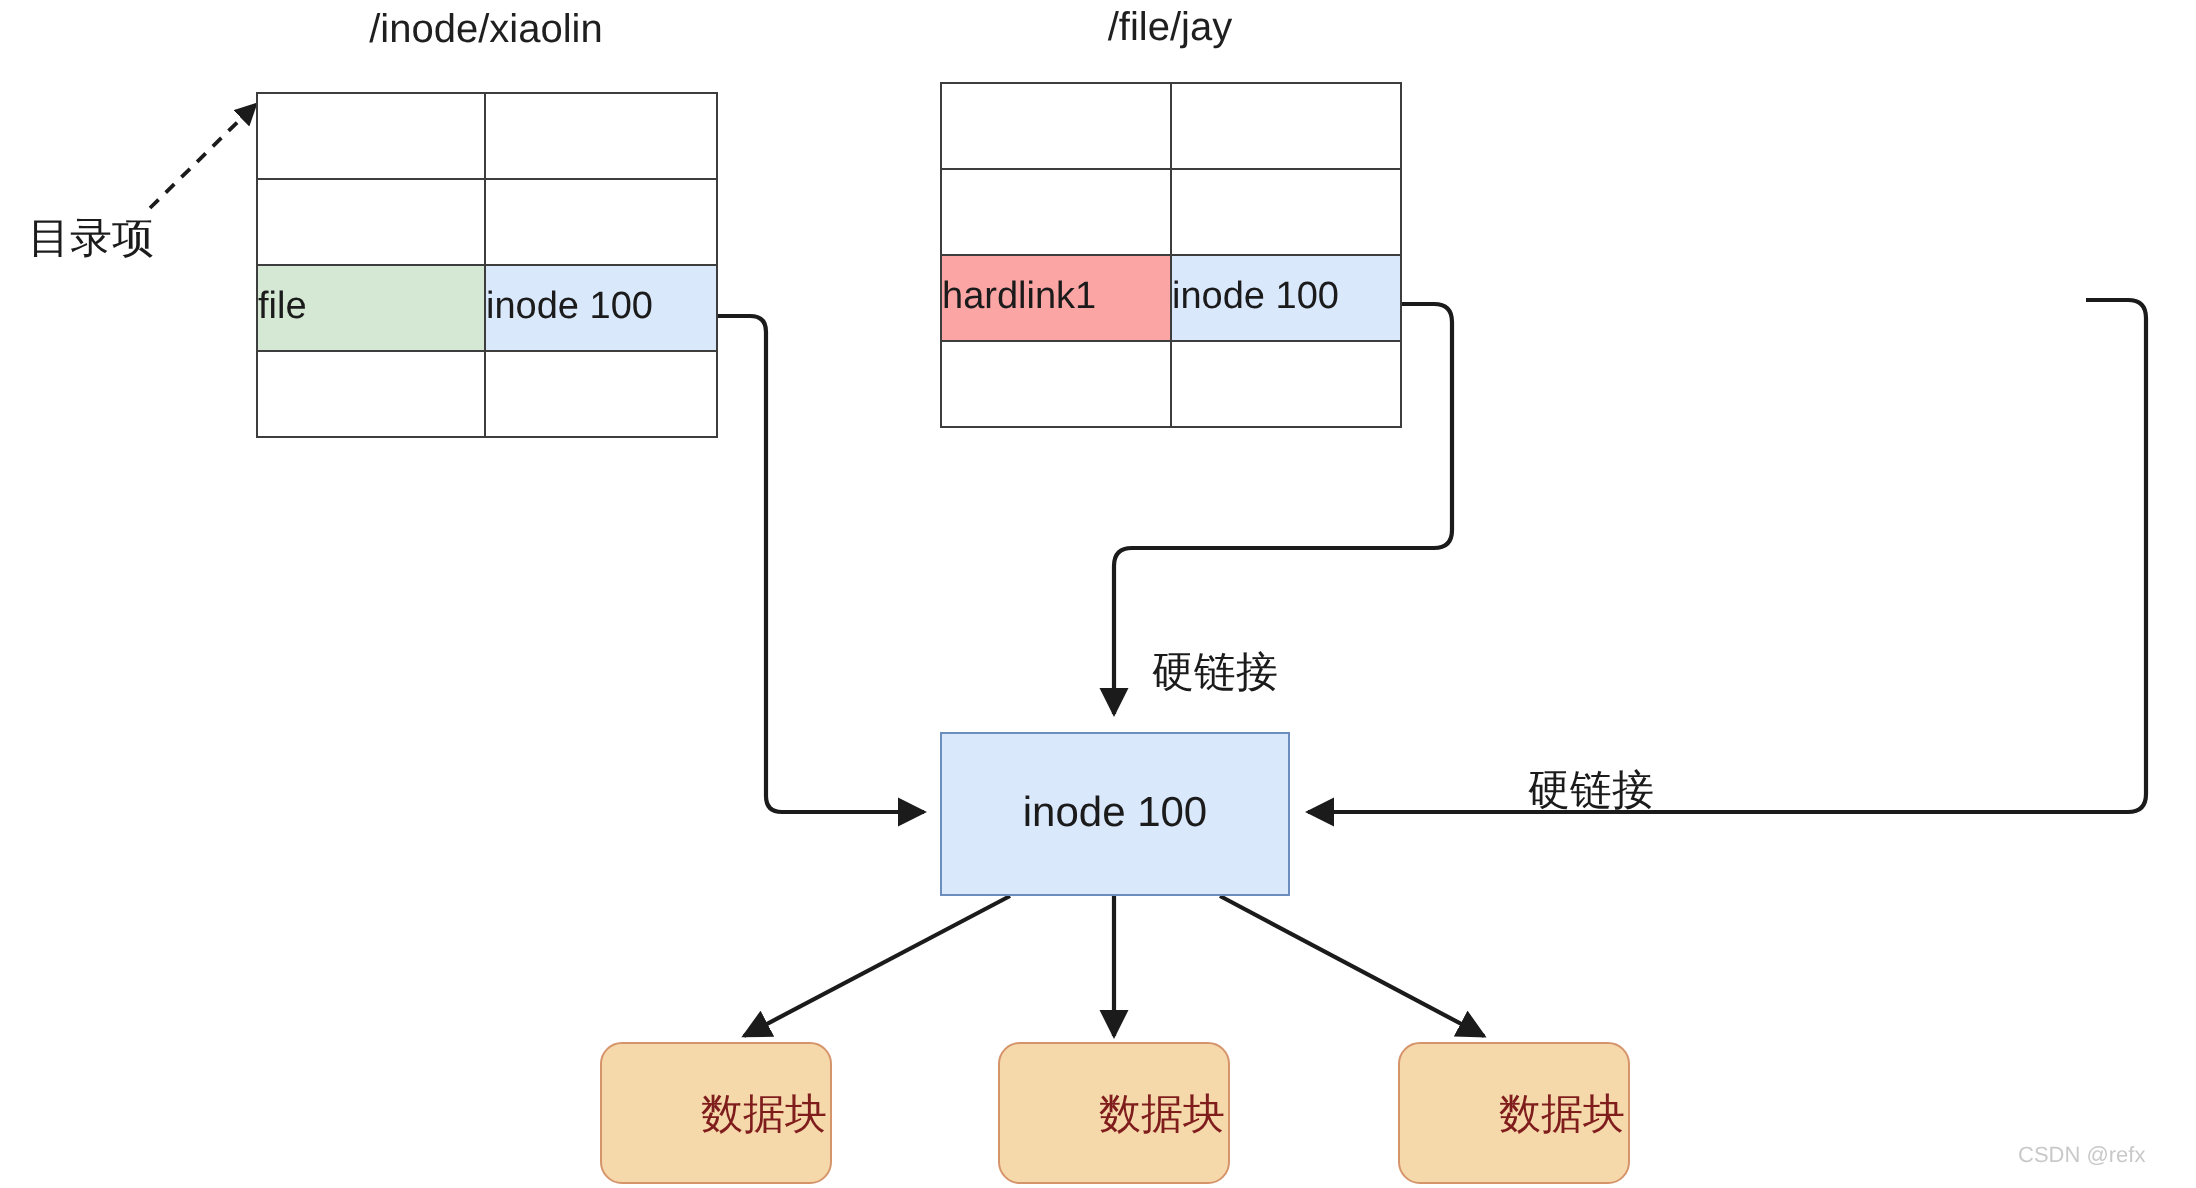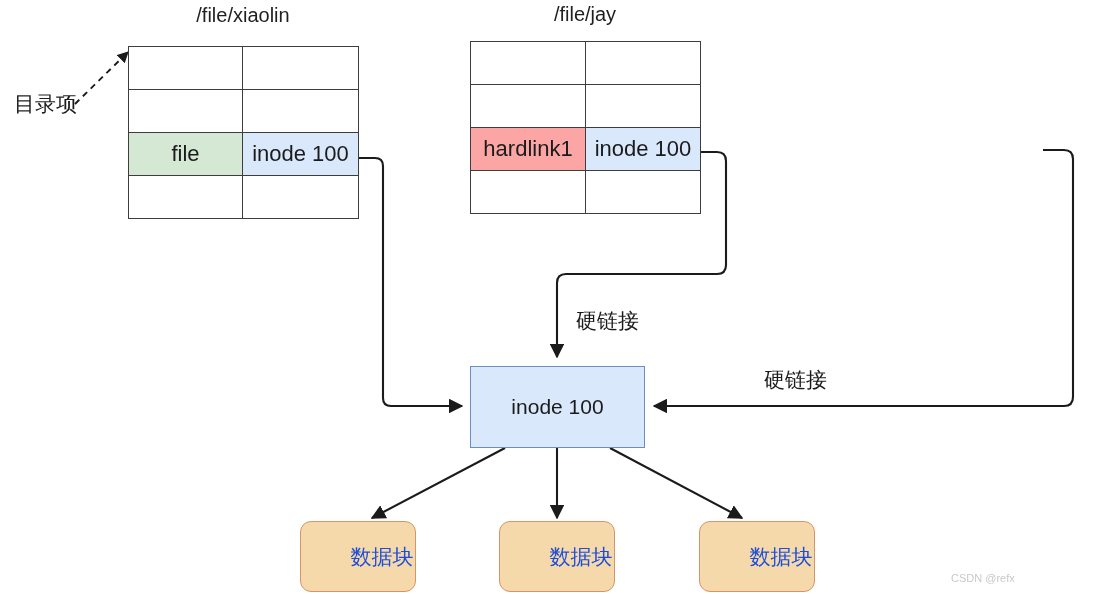--- a/index.html
+++ b/index.html
@@ -31,23 +31,23 @@
   .dir-table {
     position: absolute;
     border-collapse: collapse;
     table-layout: fixed;
     background: #ffffff;
   }
   .dir-table td {
     border: 1.6px solid #3d3d3d;
     height: 42px;
     padding: 0;
-    text-align: center;
+    text-align: left;
     vertical-align: middle;
-    font-size: 22px;
+    font-size: 19px;
     color: #1b1b1b;
     font-family: "Liberation Sans", "DejaVu Sans", sans-serif;
     white-space: nowrap;
   }
   .cell-name-green { background: #d5e8d4; }
   .cell-name-pink  { background: #fca5a5; }
   .cell-inode      { background: #dae8fc; }
 
   .table-title {
     position: absolute;
@@ -59,20 +59,21 @@
 
   
   .label {
     position: absolute;
     font-size: 21px;
     color: #1b1b1b;
     white-space: nowrap;
   }
   .label-cjk {
     font-family: Liberation Serif, serif;
+    margin-top: 15px;
   }
 
   
   .inode-box {
     position: absolute;
     background: #dae8fc;
     border: 1.6px solid #6c8ebf;
     display: flex;
     align-items: center;
     justify-content: center;
@@ -84,21 +85,21 @@
   
   .data-block {
     position: absolute;
     background: #f6d9ab;
     border: 1.7px solid #d6946a;
     border-radius: 11px;
     display: flex;
     align-items: center;
     justify-content: center;
     font-size: 21px;
-    color: #1d4ed8;
+    color: #7f1d1d;
     box-sizing: border-box;
     font-family: "DejaVu Sans", "Liberation Sans", sans-serif;
     padding-left: 48px;
   }
 
   
   .watermark {
     position: absolute;
     font-size: 11px;
     color: #c9c9c9;
@@ -130,21 +131,21 @@
 
     <path d="M 505 448 L 372 518" fill="none" stroke="#1b1b1b" stroke-width="2.1" marker-end="url(#arrow)"></path>
 
     <path d="M 557 448 L 557 518" fill="none" stroke="#1b1b1b" stroke-width="2.1" marker-end="url(#arrow)"></path>
 
     <path d="M 610 448 L 742 518" fill="none" stroke="#1b1b1b" stroke-width="2.1" marker-end="url(#arrow)"></path>
   </svg>
 
   <div class="label label-cjk" style="left:14px; top:90px;">目录项</div>
 
-  <div class="table-title" style="left:128px; top:4px; width:230px;">/file/xiaolin</div>
+  <div class="table-title" style="left:128px; top:4px; width:230px;">/inode/xiaolin</div>
   <table class="dir-table" style="left:128px; top:46px; width:230px;">
     <colgroup>
         <col style="width:114px">
         <col style="width:116px">
       </colgroup>
     <tbody>
       <tr>
         <td></td>
         <td></td>
       </tr>
@@ -193,15 +194,15 @@
   <div class="label label-cjk" style="left:576px; top:307px;">硬链接</div>
 
   <div class="label label-cjk" style="left:764px; top:366px;">硬链接</div>
 
   <div class="inode-box" style="left:470px; top:366px; width:175px; height:82px;">inode 100</div>
 
   <div class="data-block" style="left:300px; top:521px; width:116px; height:71px;">数据块</div>
   <div class="data-block" style="left:499px; top:521px; width:116px; height:71px;">数据块</div>
   <div class="data-block" style="left:699px; top:521px; width:116px; height:71px;">数据块</div>
 
-  <div class="watermark" style="left:951px; top:572px;">CSDN @refx</div>
+  <div class="watermark" style="left:1009px; top:572px;">CSDN @refx</div>
 
 </div>
 
 </body></html>

